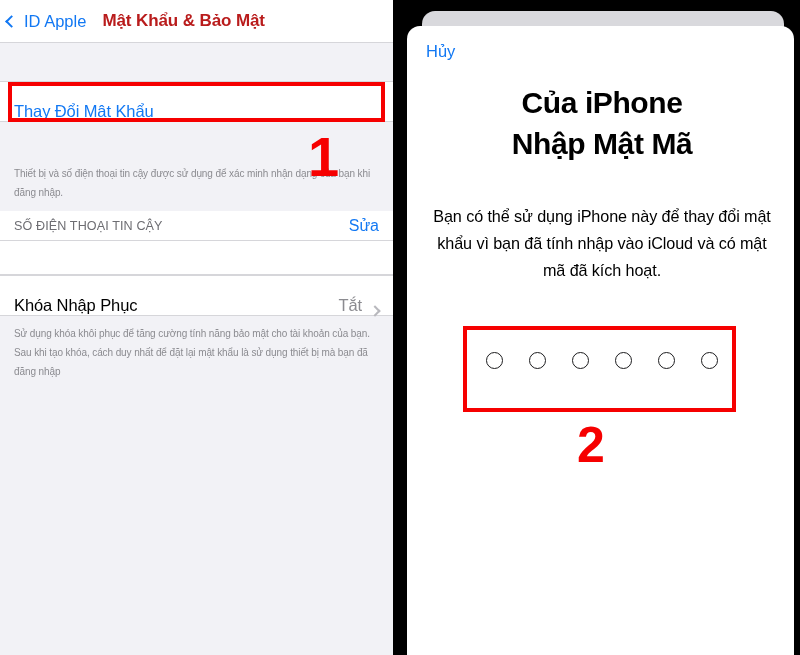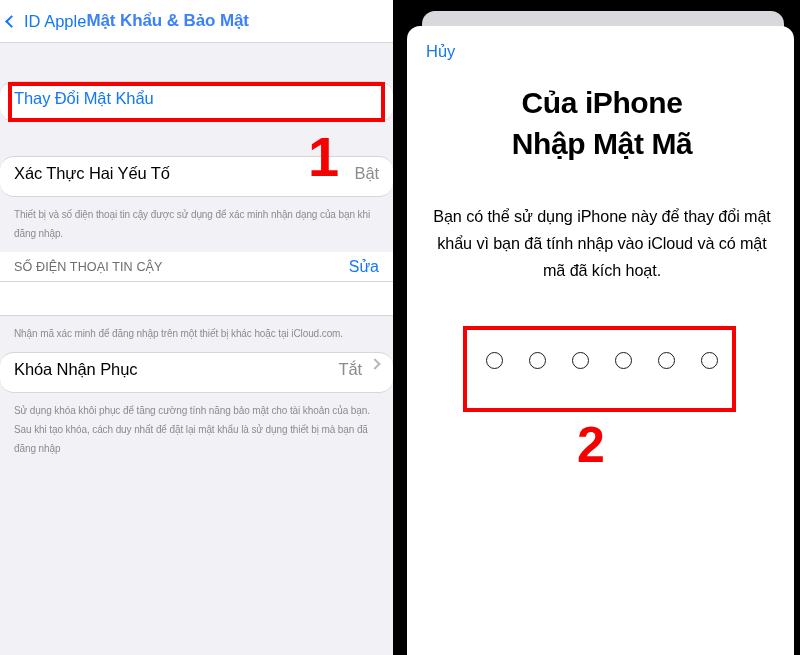--- a/index.html
+++ b/index.html
@@ -42,36 +42,35 @@
   .chevron-left {
     display: inline-block;
     width: 9px; height: 9px;
     border-left: 2.2px solid #1278f3;
     border-bottom: 2.2px solid #1278f3;
     transform: rotate(45deg);
     margin-right: 8px;
     margin-top: 0px;
   }
   .nav-title {
-    margin-left: 0;
+    margin-left: 16px;
     font-size: 17px;
     font-weight: 700;
-    color: #3b82f6;
+    color: #b91c1c;
     letter-spacing: -0.1px;
     text-align: center;
   }
   .gap { background: #f2f2f6; }
   .row {
     background: #ffffff;
     height: 41px;
     display: flex;
-    align-items: flex-start;
-    padding: 7px 14px;
+    align-items: flex-end;
+    padding: 0 14px;
     position: relative;
-    border-radius: 14px;
   }
   .row-sep-top { border-top: 1px solid #d6d6da; }
   .row-sep-bottom { border-bottom: 1px solid #d6d6da; }
   .row-label {
     font-size: 16.5px;
     color: #000;
     letter-spacing: -0.1px;
   }
   .row-label.link { color: #1278f3; }
   .row-value {
@@ -220,40 +219,35 @@
     </div>
 
     <div class="gap" style="height:38px"></div>
 
     <div class="row row-sep-top row-sep-bottom">
       <span class="row-label link">Thay Đổi Mật Khẩu</span>
     </div>
 
     <div class="gap" style="height:34px"></div>
 
-    <div class="row row-sep-top row-sep-bottom">
-      <span class="row-label">Xác Thực Hai Yếu Tố</span>
-      <span class="row-value">Bật</span>
-    </div>
 
     <div class="footnote">Thiết bị và số điện thoại tin cậy được sử dụng để xác minh nhận dạng của bạn khi đăng nhập.</div>
 
     <div class="section-header">
       <span class="section-header-text">SỐ ĐIỆN THOẠI TIN CẬY</span>
       <span class="section-header-action">Sửa</span>
     </div>
 
     <div class="blank-white" style="height:34px"></div>
 
 
 
-    <div class="footnote">Nhận mã xác minh để đăng nhập trên một thiết bị khác hoặc tại iCloud.com.</div>
 
     <div class="row row-sep-top row-sep-bottom">
-      <span class="row-label">Khóa Nhận Phục</span>
+      <span class="row-label">Khóa Nhập Phục</span>
       <span class="row-value">Tắt</span>
       <span class="chevron-right"></span>
     </div>
 
     <div class="footnote">Sử dụng khóa khôi phục để tăng cường tính năng bảo mật cho tài khoản của bạn. Sau khi tạo khóa, cách duy nhất để đặt lại mật khẩu là sử dụng thiết bị mà bạn đã đăng nhập</div>
 
   </div>
 
   <div class="right-panel">
     <div class="card-back"></div>

